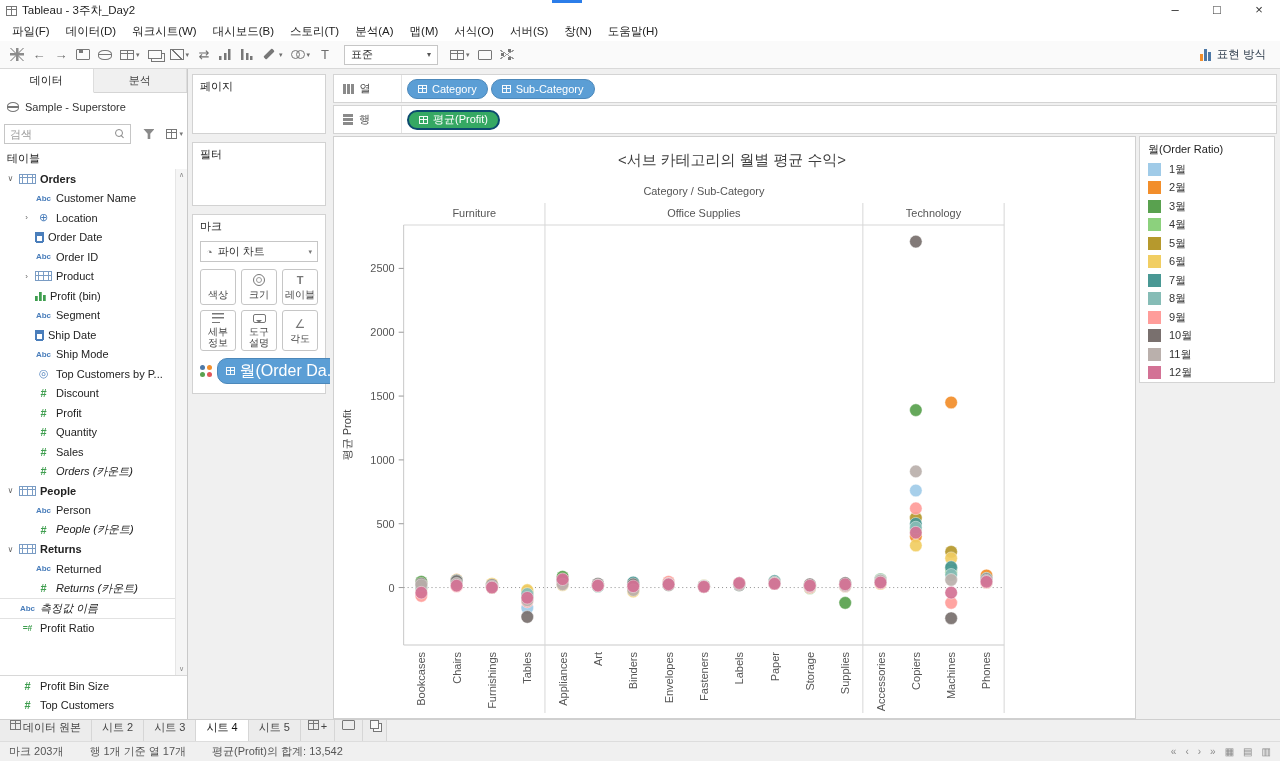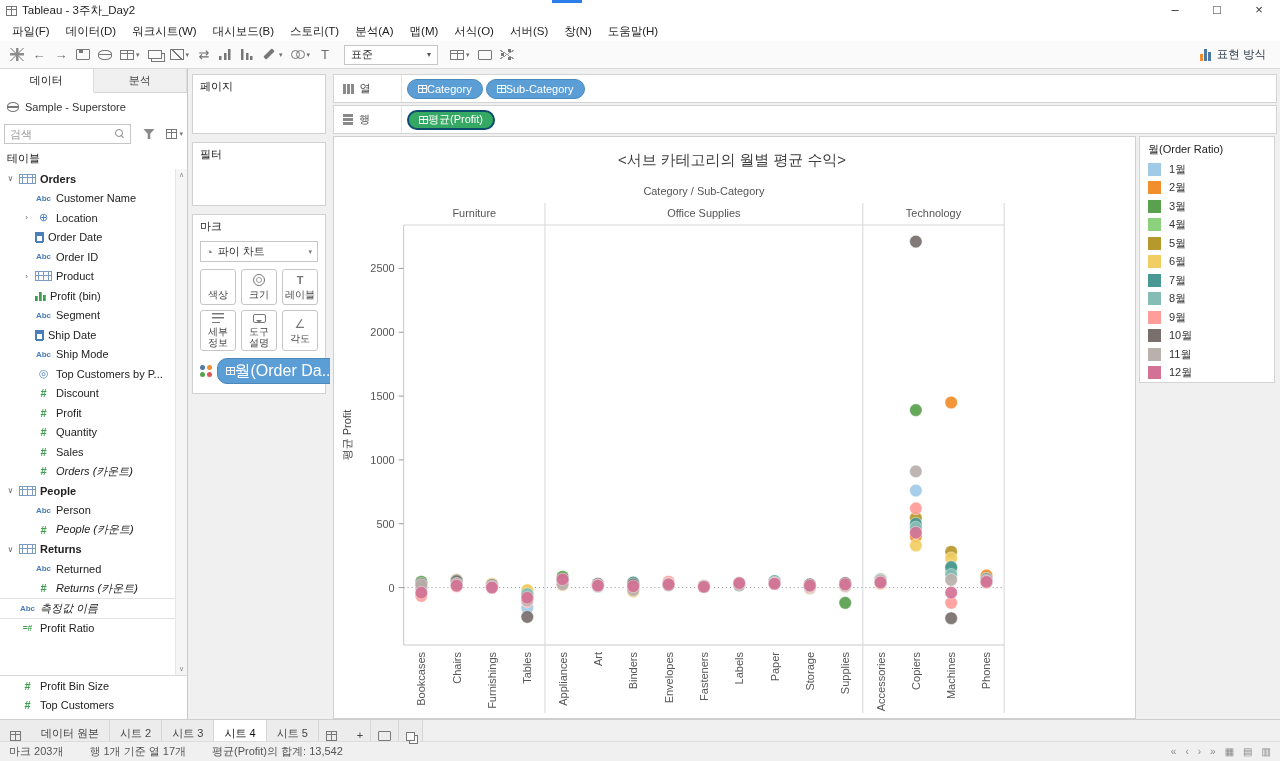--- a/index.html
+++ b/index.html
@@ -105,21 +105,21 @@
   .mbi-color i,.role-icon i{border-radius:50%}
   .mbi-size{width:12px;height:12px;border:1.4px solid #777;border-radius:50%;position:relative}
   .mbi-size:after{content:"";position:absolute;inset:2px;border:1.2px solid #999;border-radius:50%}
   .mbi-label{font-size:11px;font-weight:bold;color:#777}
   .mbi-detail{width:12px;height:10px;background:linear-gradient(#777,#777) 0 0/100% 1.5px no-repeat,linear-gradient(#777,#777) 0 50%/100% 1.5px no-repeat,linear-gradient(#777,#777) 0 100%/70% 1.5px no-repeat}
   .mbi-tooltip{width:13px;height:9px;border:1.4px solid #777;border-radius:2px;position:relative}
   .mbi-tooltip:after{content:"";position:absolute;left:2px;bottom:-4px;border:3px solid transparent;border-top-color:#777}
   .mbi-angle{font-size:12px;color:#777}
   .marks-pill-row{display:flex;align-items:center;gap:5px;margin:3px 7px 9px}
   
-  .pill{height:20px;border-radius:10px;display:flex;align-items:center;padding:0 10px;color:#fff;white-space:nowrap}
+  .pill{height:20px;border-radius:10px;display:flex;align-items:center;gap:5px;padding:0 10px;color:#fff;white-space:nowrap}
   .pill-dim{background:#5b9ed5;border:1px solid #4c88ba}
   .pill-measure{background:#35a863;border:2px solid #0c4a6e}
   .pill.small{height:26px;font-size:16px;padding:0 8px}
   .pill-grid{width:9px;height:8px;border:1px solid rgba(255,255,255,.95);background:linear-gradient(rgba(255,255,255,.95),rgba(255,255,255,.95)) 50% 0/1px 100% no-repeat,linear-gradient(rgba(255,255,255,.95),rgba(255,255,255,.95)) 0 40%/100% 1px no-repeat}
   
   .sheet-col{flex:1;display:flex;flex-direction:column;background:#f0f0f0;min-width:0}
   .shelf-row{height:29px;background:#fff;border:1px solid #d4d4d4;display:flex;align-items:center;margin:0 3px}
   .shelf-row.first{margin-top:5px;margin-bottom:2px}
   .shelf-label{width:68px;display:flex;align-items:center;gap:6px;padding-left:9px;height:100%;border-right:1px solid #e3e3e3;color:#444;flex:none}
   .pills{display:flex;gap:3px;padding-left:5px;align-items:center}
@@ -127,21 +127,21 @@
   .chart-area{flex:1;background:#fff;border:1px solid #d0d0d0;position:relative;min-width:0}
   .chart-area svg{position:absolute;inset:0;width:100%;height:100%}
   svg text{font-family:"Liberation Sans",sans-serif}
   .legend-col{width:138px;flex:none}
   .legend-card{background:#fff;border:1px solid #d4d4d4;margin-right:2px}
   .legend-title{padding:5px 8px 3px;color:#222}
   .legend-item{height:18.5px;display:flex;align-items:center;gap:8px;padding-left:8px}
   .chip{width:13px;height:13px;flex:none}
   
   .tabs-bar{height:22px;background:#f0f0f0;border-top:1px solid #cfcfcf;display:flex;align-items:stretch}
-  .ds-tab,.sheet-tab,.newtab-btn{display:flex;align-items:flex-end;gap:20px;padding:0 10px;background:#ececec;border-right:1px solid #d6d6d6;color:#444}
+  .ds-tab,.sheet-tab,.newtab-btn{display:flex;align-items:flex-start;gap:2px;padding:0 10px;background:#ececec;border-right:1px solid #d6d6d6;color:#444}
   .sheet-tab.active{background:#fff;color:#111}
   .newtab-btn{padding:0 7px}
   
   .statusbar{height:20px;background:#f0f0f0;border-top:1px solid #ddd;display:flex;align-items:center;padding:0 9px;color:#555}
   .statusbar .sp{margin-right:26px}
   .sb-right{margin-left:auto;display:flex;align-items:center;gap:9px;color:#8a8a8a;font-size:10px}
 </style>
 </head>
 <body>
 

